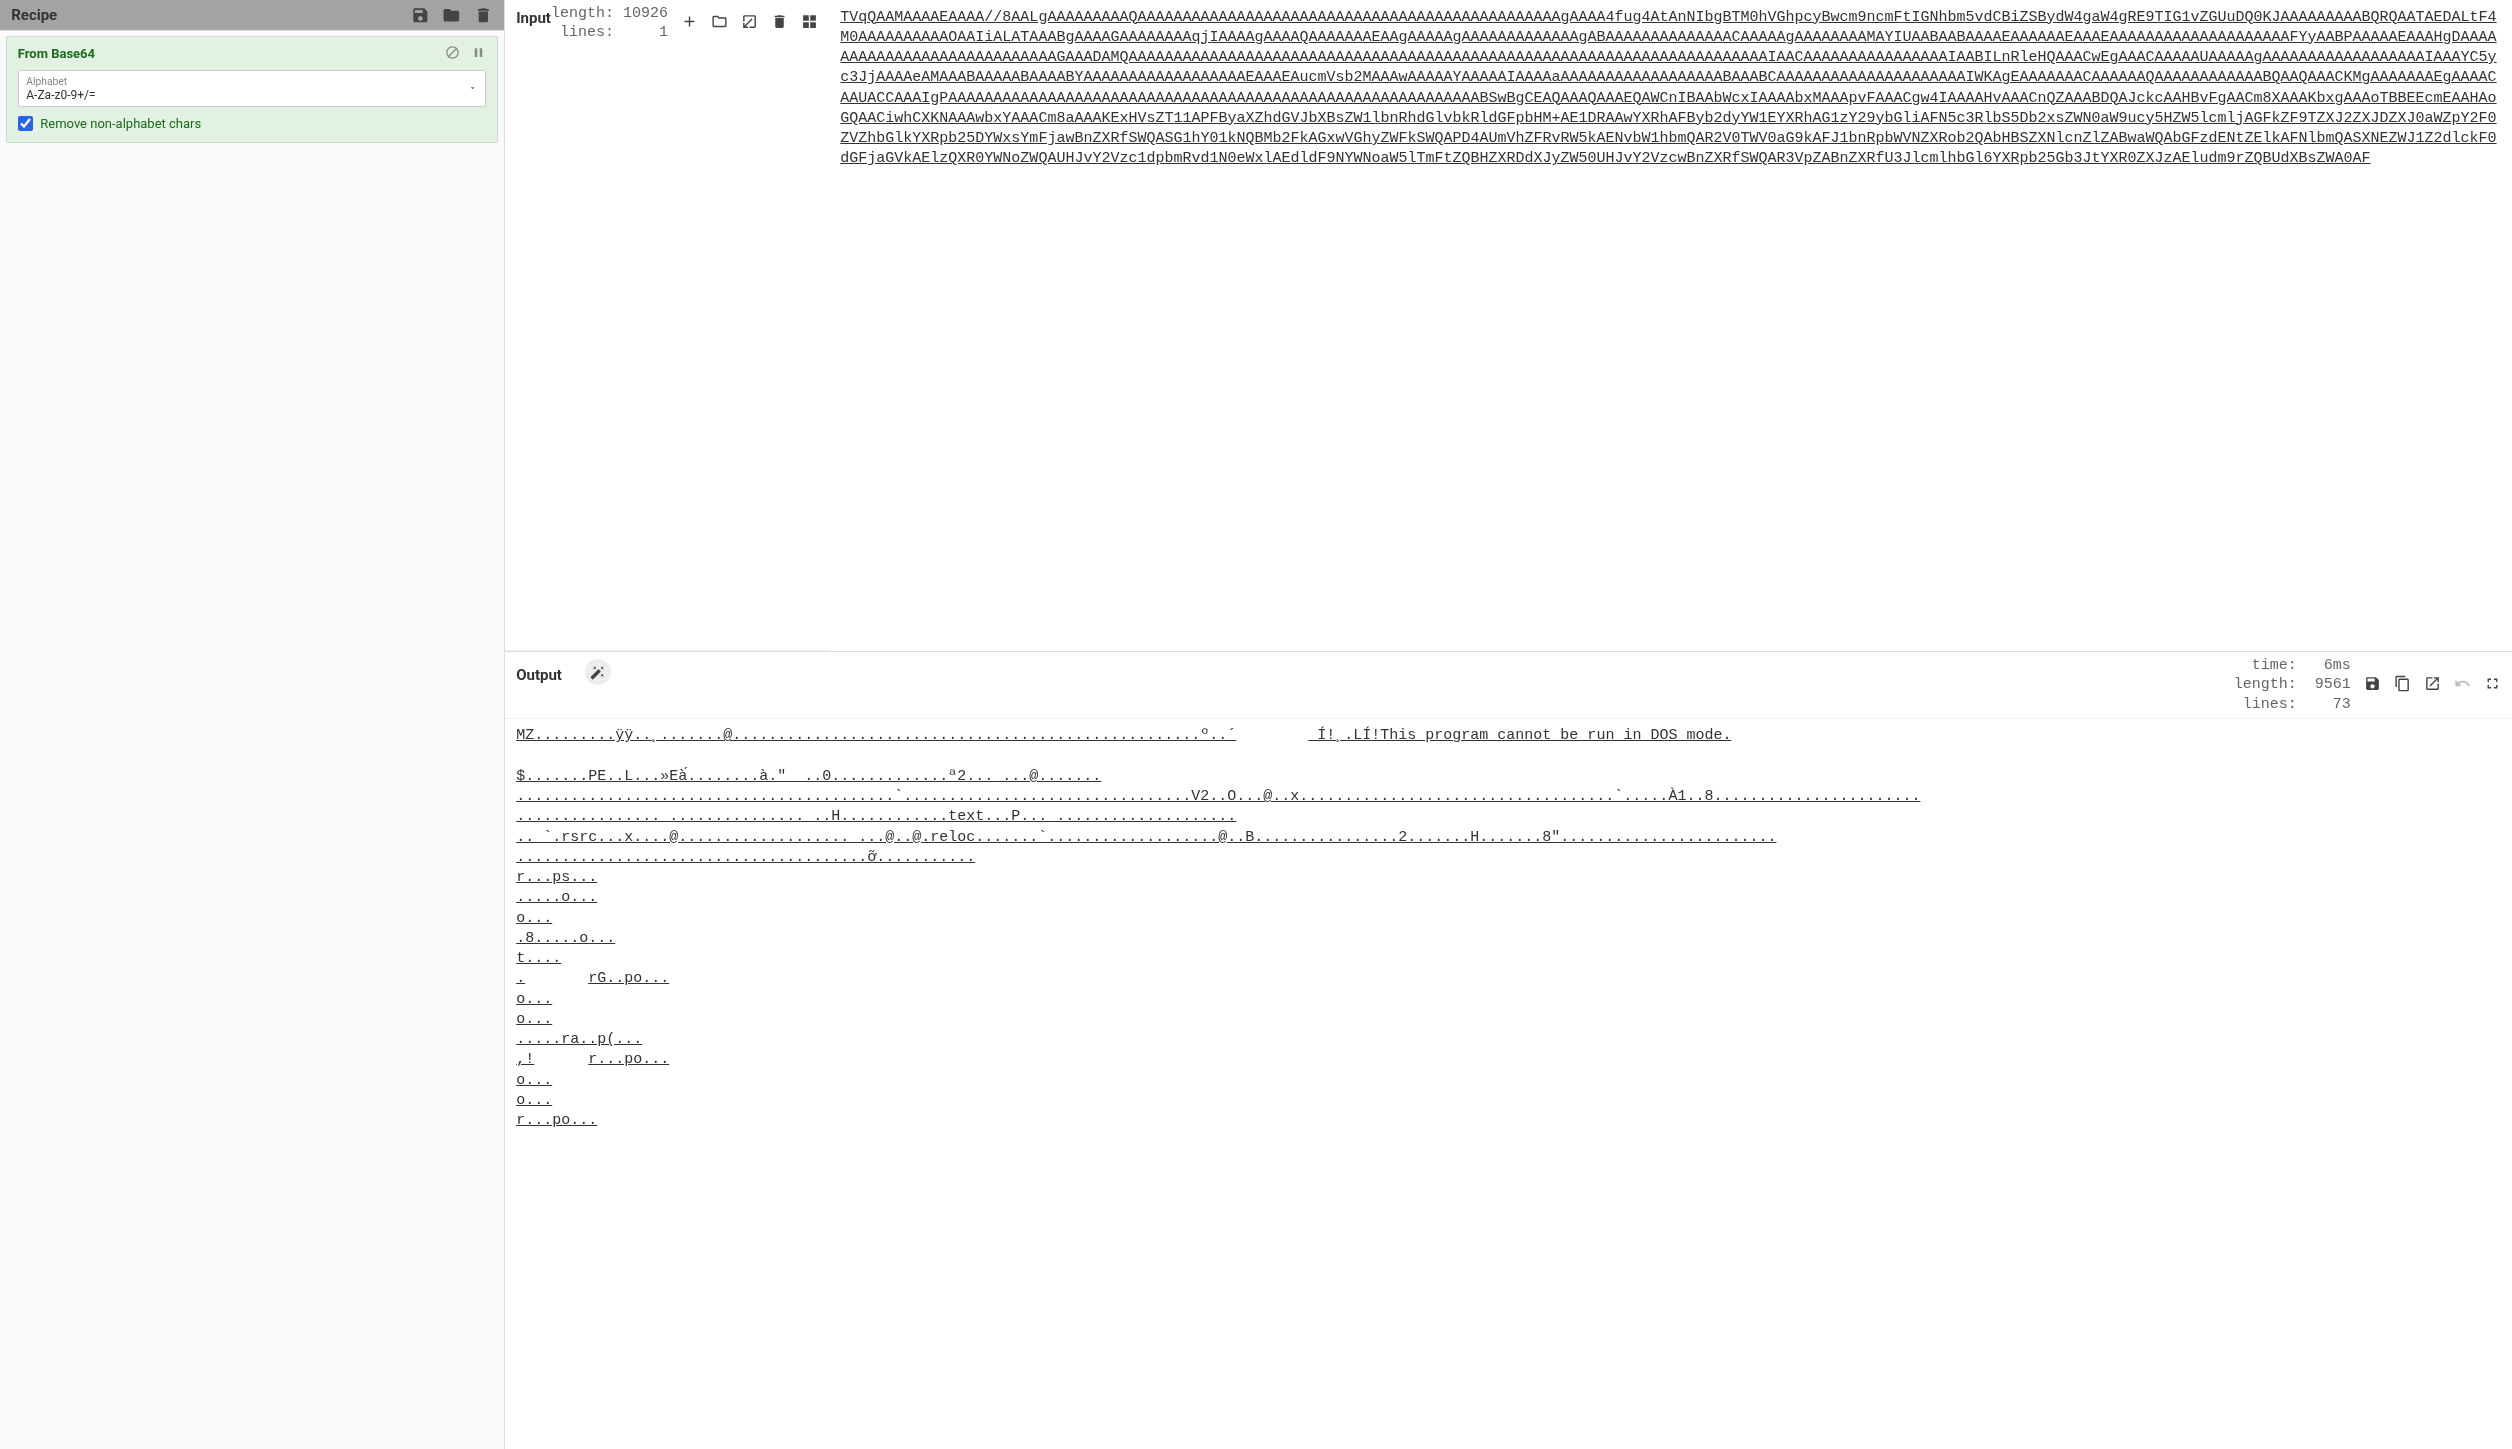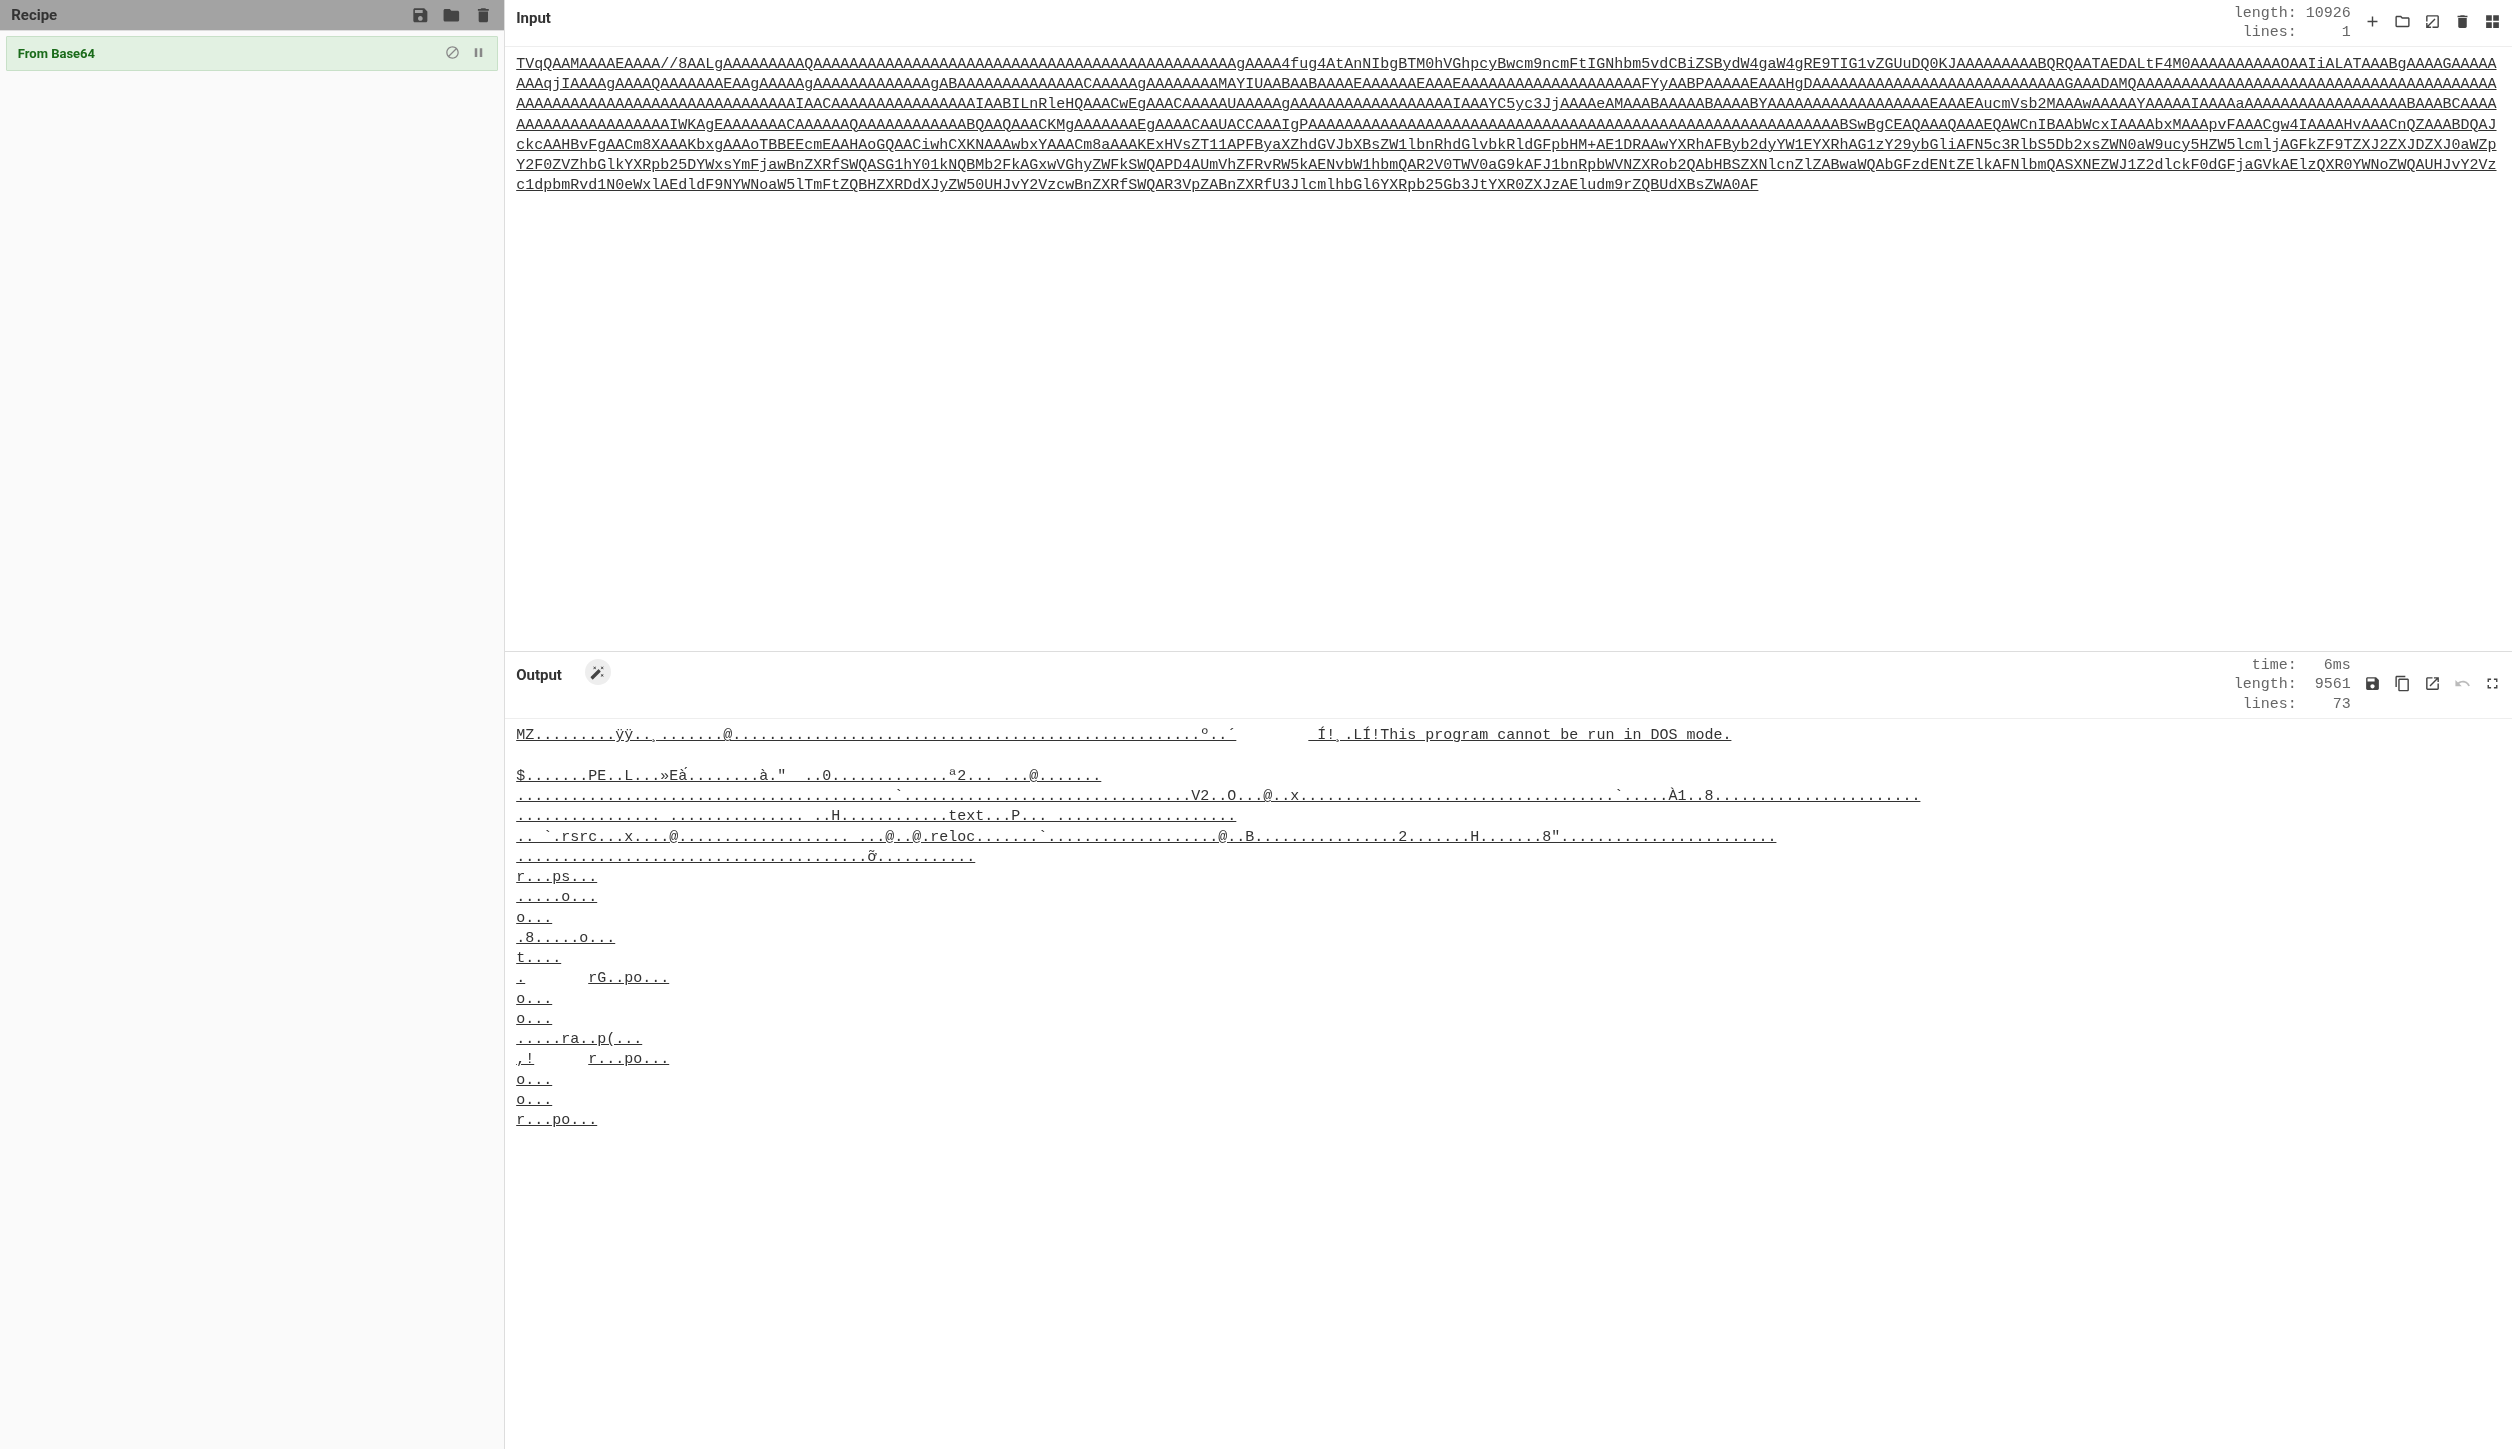--- a/index.html
+++ b/index.html
@@ -25,21 +25,21 @@
 .checkbox-row { display: flex; align-items: center; gap: 7.5px; }
 .checkbox-row input[type=checkbox] { width: 15px; height: 15px; accent-color: #2563eb; }
 .checkbox-row label { color: #1a6b1a; font-size: 13px; }
 .io-header { display: flex; justify-content: space-between; align-items: flex-start; padding: 3.7px 11.2px 3.7px 11.2px; border-bottom: 0.9px solid #eee; }
 .io-title { font-weight: 700; font-size: 15px; color: #333; padding-top: 5.6px; }
 .io-meta { font-family: "Courier New", monospace; font-size: 15px; color: #666; text-align: right; white-space: pre; line-height: 1.3; }
 .io-right { display: flex; align-items: center; gap: 13px; }
 .io-icons { display: flex; gap: 13px; align-items: center; }
 .io-icons svg { width: 17px; height: 17px; fill: #444; cursor: pointer; }
 .io-content { flex: 1; overflow: auto; padding: 7.5px 11.2px; font-family: "Courier New", monospace; font-size: 15px; line-height: 1.35; white-space: pre-wrap; word-break: break-all; color: #333; text-decoration: underline; }
-.input-block { height: 45%; display: flex; flex-direction: column; border-bottom: 0.9px solid #ddd; justify-content: center; }
+.input-block { height: 45%; display: flex; flex-direction: row; border-bottom: 0.9px solid #ddd; justify-content: center; }
 .output-block { flex: 1; display: flex; flex-direction: column; }
 .magic-btn { width: 26px; height: 26px; border-radius: 50%; background: #eee; display: flex; align-items: center; justify-content: center; margin-left: 5.6px; }
 .magic-btn svg { width: 15px; height: 15px; fill: #444; }
 .output-title-wrap { display: flex; align-items: center; gap: 17px; padding-top: 3.7px;}
 .undo-disabled svg { fill: #bbb; }
 </style>
 </head>
 <body>
 
 <div class="app">
@@ -72,20 +72,35 @@
           <span>
             <svg viewBox="0 0 24 24">
                 <path d="M12 2C6.48 2 2 6.48 2 12s4.48 10 10 10 10-4.48 10-10S17.52 2 12 2zM4 12c0-4.42 3.58-8 8-8 1.85 0 3.55.63 4.9 1.69L5.69 16.9C4.63 15.55 4 13.85 4 12zm8 8c-1.85 0-3.55-.63-4.9-1.69L18.31 7.1C19.37 8.45 20 10.15 20 12c0 4.42-3.58 8-8 8z"></path>
               </svg>
           </span>
           <span>
             <svg viewBox="0 0 24 24">
                 <path d="M6 19h4V5H6v14zm8-14v14h4V5h-4z"></path>
               </svg>
           </span>
+        </div>
+      </div>
+      <div class="op-body">
+        <div class="field">
+          <div class="field-label">Alphabet</div>
+          <div class="field-value">A-Za-z0-9+/=</div>
+          <span class="field-chevron">
+            <svg width="9.3" height="9.3" viewBox="0 0 24 24" fill="#666">
+                <path d="M7 10l5 5 5-5z"></path>
+              </svg>
+          </span>
+        </div>
+        <div class="checkbox-row">
+          <input type="checkbox" checked="" style="">
+          <label>Remove non-alphabet chars</label>
         </div>
       </div>
     </div>
   </div>
 
   <div class="right-panel">
     <div class="input-block">
       <div class="io-header">
         <span class="io-title">Input</span>
         <div class="io-right">

